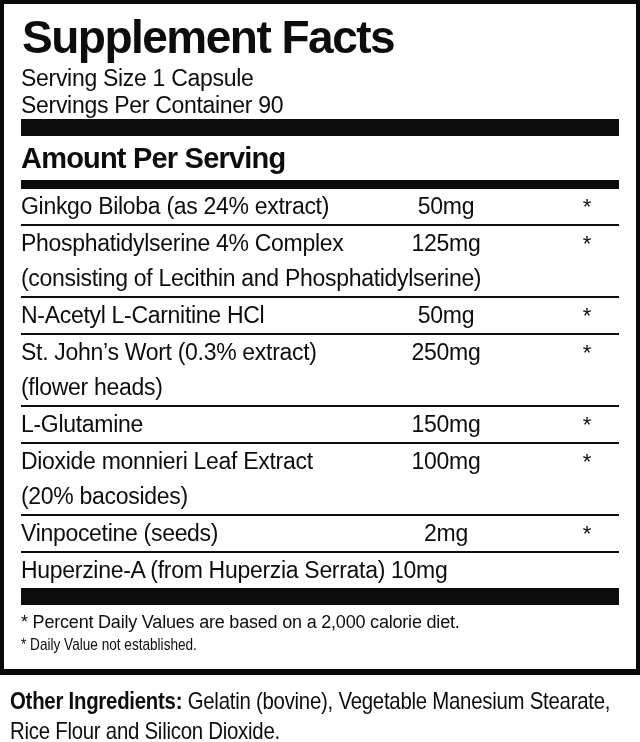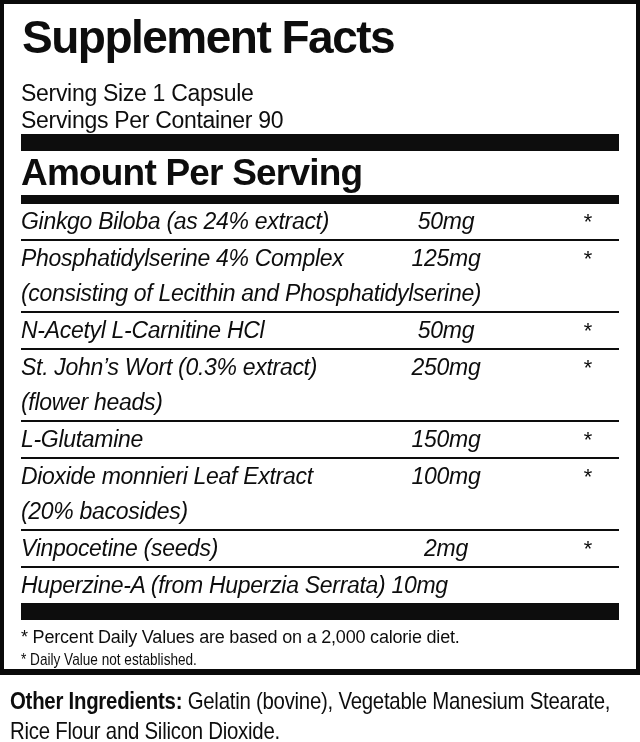--- a/index.html
+++ b/index.html
@@ -28,45 +28,44 @@
     font-weight: bold;
     letter-spacing: -1.5px;
     line-height: 48px;
     margin: 9px 0 0 1px;
     white-space: nowrap;
   }
   .serving-info {
     font-size: 23px;
     letter-spacing: -0.3px;
     line-height: 27px;
-    margin-top: 19px;
+    margin-top: 4px;
   }
   .bar {
     background: #0d0d0d;
     width: 100%;
   }
   .bar.thick { height: 17px; }
   .bar.medium { height: 9px; }
   .header-row {
     display: flex;
     justify-content: space-between;
     align-items: center;
     height: 44px;
     font-weight: bold;
-    font-size: 37px;
+    font-size: 29px;
     letter-spacing: -0.8px;
   }
   .rows .row {
     display: grid;
     grid-template-columns: 1fr 170px 88px;
     font-size: 23px;
     letter-spacing: -0.3px;
     line-height: 35px;
     border-top: 2px solid #0d0d0d;
-    font-style: italic;
   }
   .rows .row:first-child { border-top: none; }
   .rows .row.full { grid-template-columns: 1fr; }
   .cell.amount { text-align: center; }
   .cell.dv {
     text-align: right;
     padding-right: 28px;
     font-size: 22px;
   }
   .note {

